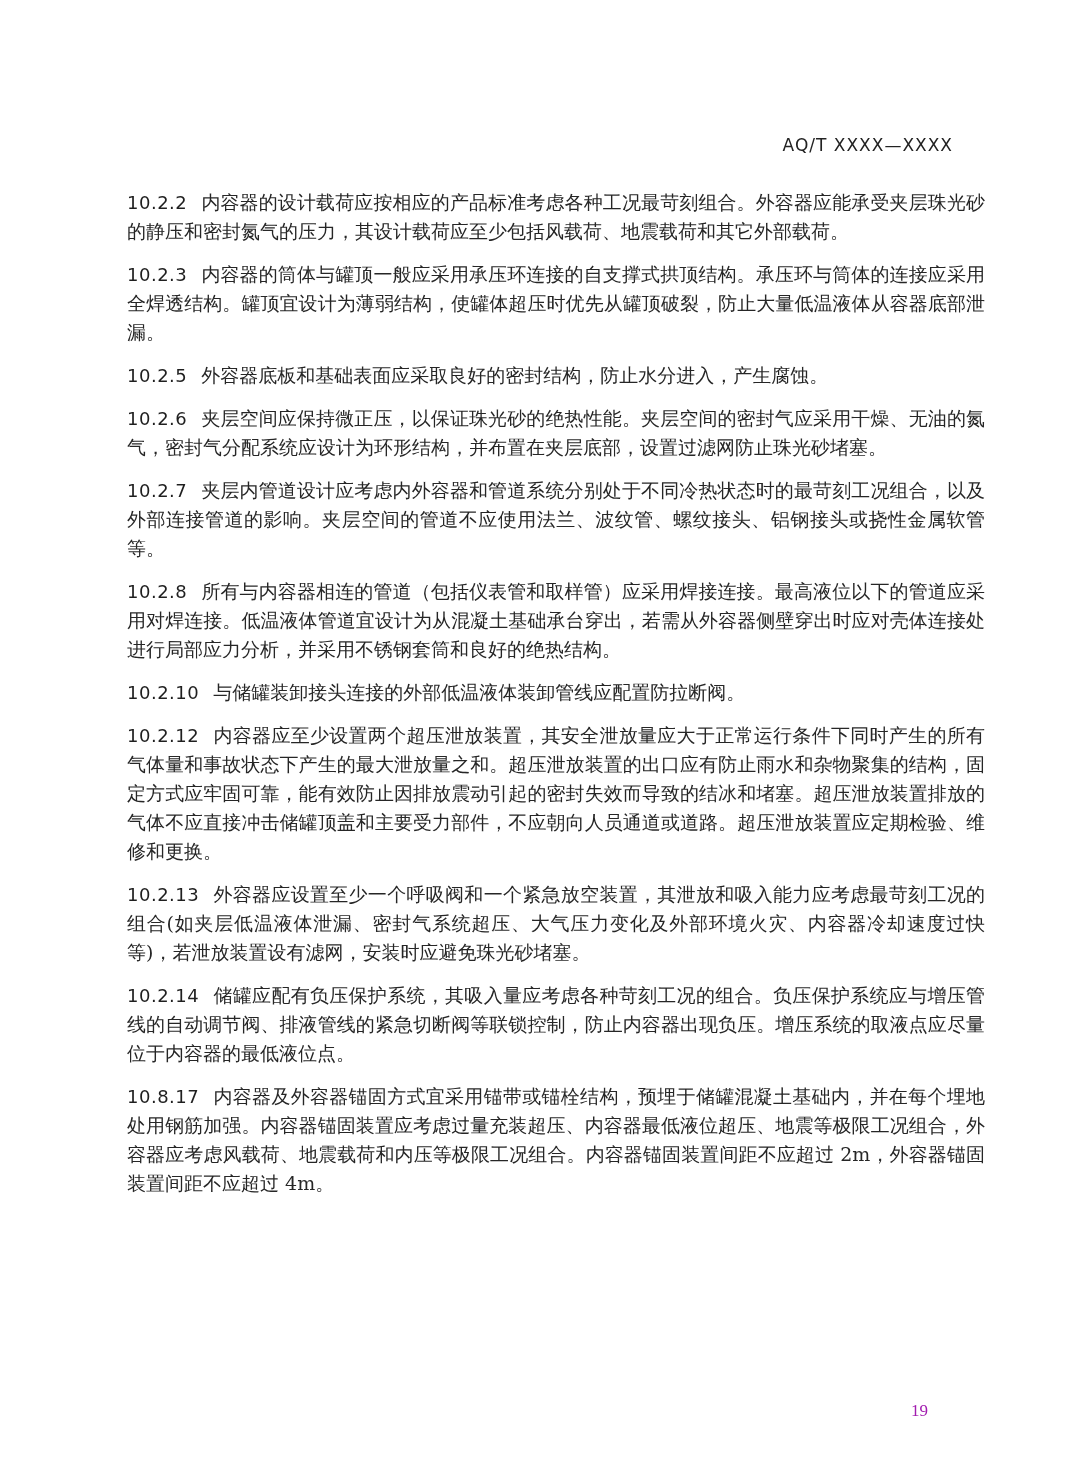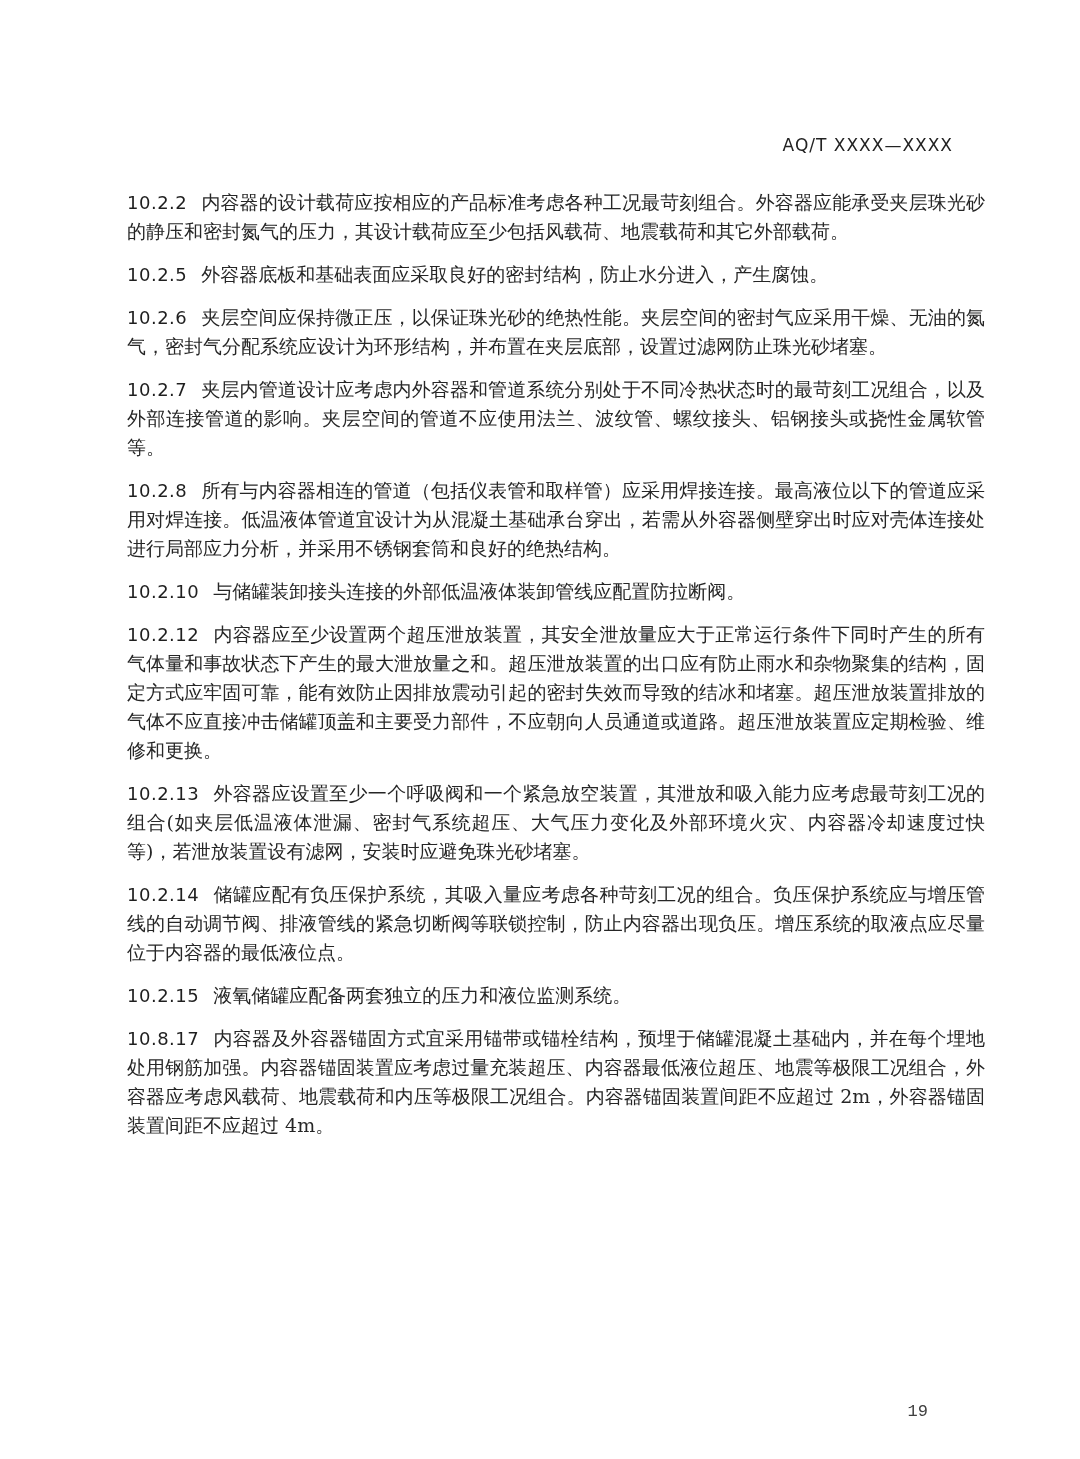--- a/index.html
+++ b/index.html
@@ -46,41 +46,41 @@
     color: #1f1f1f;
     margin-right: 14px;
     letter-spacing: 0.5px;
     white-space: nowrap;
   }
   .page-num {
     position: absolute;
     bottom: 38px;
     right: 120px;
     font-size: 17px;
-    color: #404040;
-    font-family: Liberation Mono, monospace;
+    color: #a21caf;
+    font-family: Liberation Serif, serif;
     margin-left: 28px;
   }
 </style>
 </head>
 <body>
 
 <div class="page">
 
   <div class="doc-code">AQ/T XXXX—XXXX</div>
 
   <div class="content">
     <p class="clause"><span class="clause-num">10.2.2</span><span>内容器的设计载荷应按相应的产品标准考虑各种工况最苛刻组合。外容器应能承受夹层珠光砂的静压和密封氮气的压力，其设计载荷应至少包括风载荷、地震载荷和其它外部载荷。</span></p>
+    <p class="clause"><span class="clause-num">10.2.3</span><span>内容器的筒体与罐顶一般应采用承压环连接的自支撑式拱顶结构。承压环与筒体的连接应采用全焊透结构。罐顶宜设计为薄弱结构，使罐体超压时优先从罐顶破裂，防止大量低温液体从容器底部泄漏。</span></p>
     <p class="clause"><span class="clause-num">10.2.5</span><span>外容器底板和基础表面应采取良好的密封结构，防止水分进入，产生腐蚀。</span></p>
     <p class="clause"><span class="clause-num">10.2.6</span><span>夹层空间应保持微正压，以保证珠光砂的绝热性能。夹层空间的密封气应采用干燥、无油的氮气，密封气分配系统应设计为环形结构，并布置在夹层底部，设置过滤网防止珠光砂堵塞。</span></p>
     <p class="clause"><span class="clause-num">10.2.7</span><span>夹层内管道设计应考虑内外容器和管道系统分别处于不同冷热状态时的最苛刻工况组合，以及外部连接管道的影响。夹层空间的管道不应使用法兰、波纹管、螺纹接头、铝钢接头或挠性金属软管等。</span></p>
     <p class="clause"><span class="clause-num">10.2.8</span><span>所有与内容器相连的管道（包括仪表管和取样管）应采用焊接连接。最高液位以下的管道应采用对焊连接。低温液体管道宜设计为从混凝土基础承台穿出，若需从外容器侧壁穿出时应对壳体连接处进行局部应力分析，并采用不锈钢套筒和良好的绝热结构。</span></p>
     <p class="clause"><span class="clause-num">10.2.10</span><span>与储罐装卸接头连接的外部低温液体装卸管线应配置防拉断阀。</span></p>
     <p class="clause"><span class="clause-num">10.2.12</span><span>内容器应至少设置两个超压泄放装置，其安全泄放量应大于正常运行条件下同时产生的所有气体量和事故状态下产生的最大泄放量之和。超压泄放装置的出口应有防止雨水和杂物聚集的结构，固定方式应牢固可靠，能有效防止因排放震动引起的密封失效而导致的结冰和堵塞。超压泄放装置排放的气体不应直接冲击储罐顶盖和主要受力部件，不应朝向人员通道或道路。超压泄放装置应定期检验、维修和更换。</span></p>
     <p class="clause"><span class="clause-num">10.2.13</span><span>外容器应设置至少一个呼吸阀和一个紧急放空装置，其泄放和吸入能力应考虑最苛刻工况的组合(如夹层低温液体泄漏、密封气系统超压、大气压力变化及外部环境火灾、内容器冷却速度过快等)，若泄放装置设有滤网，安装时应避免珠光砂堵塞。</span></p>
     <p class="clause"><span class="clause-num">10.2.14</span><span>储罐应配有负压保护系统，其吸入量应考虑各种苛刻工况的组合。负压保护系统应与增压管线的自动调节阀、排液管线的紧急切断阀等联锁控制，防止内容器出现负压。增压系统的取液点应尽量位于内容器的最低液位点。</span></p>
-    <p class="clause"><span class="clause-num">10.2.15</span><span>液氧储罐应配备两套独立的压力和液位监测系统。</span></p>
     <p class="clause"><span class="clause-num">10.8.17</span><span>内容器及外容器锚固方式宜采用锚带或锚栓结构，预埋于储罐混凝土基础内，并在每个埋地处用钢筋加强。内容器锚固装置应考虑过量充装超压、内容器最低液位超压、地震等极限工况组合，外容器应考虑风载荷、地震载荷和内压等极限工况组合。内容器锚固装置间距不应超过 2m，外容器锚固装置间距不应超过 4m。</span></p>
   </div>
 
   <div class="page-num">19</div>
 
 </div>
 
 </body></html>

